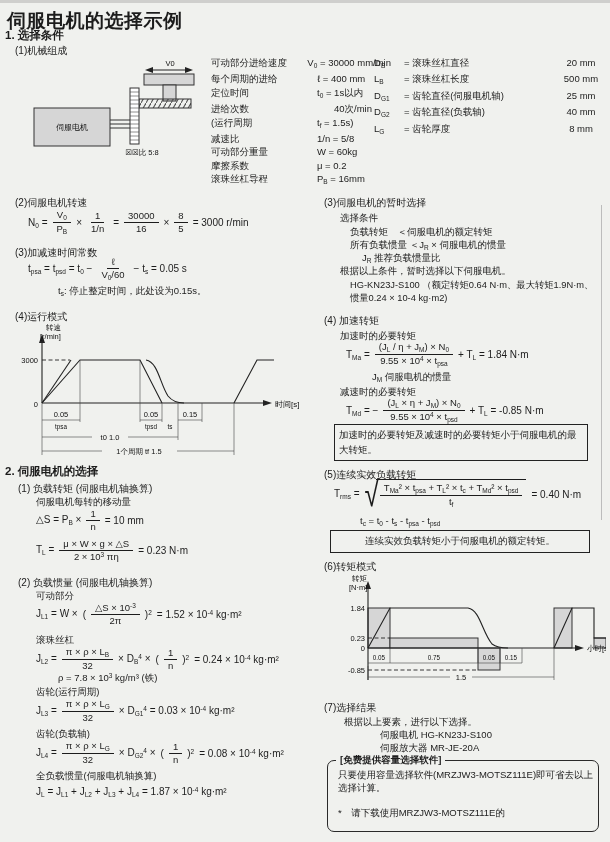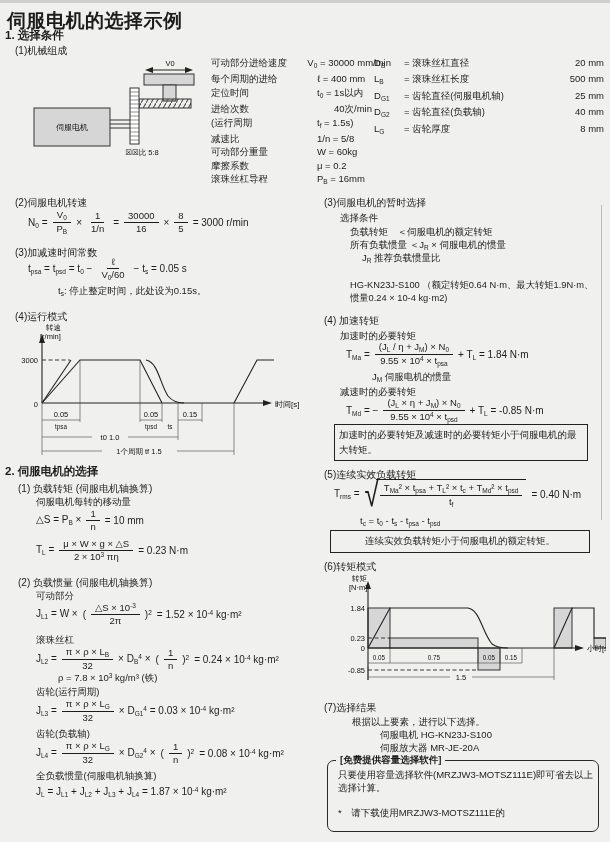--- a/index.html
+++ b/index.html
@@ -18,21 +18,21 @@
   sub{font-size:6.5px;vertical-align:-2px}
   sup{font-size:6.5px;vertical-align:3px}
   .sqrt{display:inline-flex;align-items:center}
   .rad{font-size:26px;line-height:20px;margin-right:-3px;transform:scaleY(1.35);transform-origin:center;font-weight:300}
   .radbody{border-top:1.1px solid #1c1c1c;display:inline-flex;align-items:center;gap:4px;padding:2px 4px 0}
   .sprow{display:flex;line-height:13.4px;font-size:9.5px;white-space:nowrap}
   .sprow .l{width:106px}
   .sp2row{display:flex;line-height:13.4px;font-size:9.5px;white-space:nowrap}
   .sp2row .var{width:30px}
   .sp2row .lab{flex:1}
-  .sp2row .val{width:46px;text-align:right}
+  .sp2row .val{width:46px;text-align:center}
   .notebox{position:absolute;border:1.2px solid #222;font-size:9.5px;line-height:1.55;padding:3px 4px}
   .fbox{position:absolute;border:1.5px solid #2a2a2a;border-radius:7px}
   .fbox .ftitle{position:absolute;top:-7px;left:8px;background:#f0f1ee;padding:0 4px;font-size:9.5px;font-weight:700}
   .topstrip{position:absolute;top:0;left:0;width:610px;height:3px;background:#cfcfcd}
   .edge{position:absolute;width:1px;background:#bcbcbc}
   
   .ax{stroke:#222;stroke-width:1.1}
   .axf{fill:#222}
   .pl{stroke:#222;stroke-width:1.1;fill:none}
   .g{stroke:#444;stroke-width:.6}
@@ -298,20 +298,21 @@
   <div class="abs tx" style="left:36px;top:770px">全负载惯量(伺服电机轴换算)</div>
   <div class="formula" style="left:36px;top:786px">
       <span class="fs">J<sub>L</sub> = J<sub>L1</sub> + J<sub>L2</sub> + J<sub>L3</sub> + J<sub>L4</sub> = 1.87  ×   10<sup>-4</sup> kg·m²</span>
     </div>
 
   <div class="abs hd" style="left:324px;top:196px">(3)伺服电机的暂时选择</div>
   <div class="abs tx" style="left:340px;top:212px">选择条件</div>
   <div class="abs tx" style="left:350px;top:226px">负载转矩　＜伺服电机的额定转矩</div>
   <div class="abs tx" style="left:350px;top:239px">所有负载惯量 ＜J<sub>R</sub> × 伺服电机的惯量</div>
   <div class="abs tx" style="left:362px;top:252px">J<sub>R</sub> 推荐负载惯量比</div>
+  <div class="abs tx" style="left:340px;top:265px">根据以上条件，暂时选择以下伺服电机。</div>
   <div class="abs tx93" style="left:350px;top:279px">HG-KN23J-S100 （额定转矩0.64 N·m、最大转矩1.9N·m、</div>
   <div class="abs tx93" style="left:350px;top:292px">惯量0.24 × 10-4 kg·m2)</div>
 
   <div class="abs hd" style="left:324px;top:314px">(4) 加速转矩</div>
   <div class="abs tx" style="left:340px;top:330px">加速时的必要转矩</div>
   <div class="formula" style="left:346px;top:341px">
       <span class="fs">T<sub>Ma</sub> =</span>
       <span class="frac">
         <span class="num">(J<sub>L</sub> / η  +  J<sub>M</sub>)  ×   N<sub>0</sub></span>
         <span class="den">9.55   ×   10<sup>4</sup>  ×   t<sub>psa</sub></span>
@@ -383,21 +384,21 @@
     <text x="163" y="90" class="cts m">0.05</text>
     <text x="185" y="90" class="cts m">0.15</text>
     <line x1="42" y1="96" x2="42" y2="110" class="g"></line>
     <line x1="228" y1="78" x2="228" y2="110" class="g"></line>
     <line x1="42" y1="107" x2="124" y2="107" class="g"></line>
     <line x1="146" y1="107" x2="228" y2="107" class="g"></line>
     <text x="135" y="110" class="ct m">1.5</text>
   </svg>
 
   <div class="abs hd" style="left:324px;top:701px">(7)选择结果</div>
-  <div class="abs tx" style="left:352px;top:716px">根据以上要素，进行以下选择。</div>
+  <div class="abs tx" style="left:344px;top:716px">根据以上要素，进行以下选择。</div>
   <div class="abs tx" style="left:380px;top:729px">伺服电机  HG-KN23J-S100</div>
   <div class="abs tx" style="left:380px;top:742px">伺服放大器  MR-JE-20A</div>
 
   <div class="fbox" style="left:327px;top:760px;width:270px;height:70px">
     <span class="ftitle">[免费提供容量选择软件]</span>
     <div class="abs tx" style="left:10px;top:8px">只要使用容量选择软件(MRZJW3-MOTSZ111E)即可省去以上</div>
     <div class="abs tx" style="left:10px;top:21px">选择计算。</div>
     <div class="abs tx" style="left:10px;top:46px">*　请下载使用MRZJW3-MOTSZ111E的</div>
   </div>
 </div>

